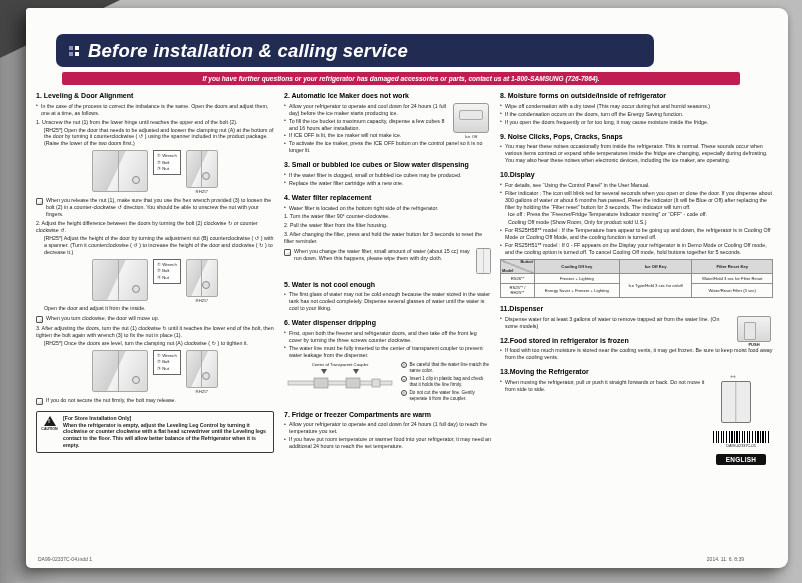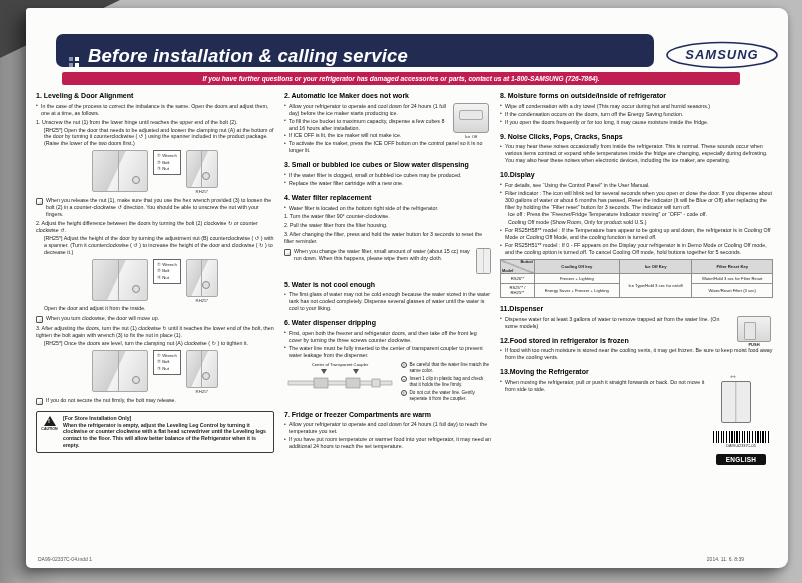--- a/index.html
+++ b/index.html
@@ -8,21 +8,21 @@
   .stage { position:relative; width:802px; height:583px;
            background:linear-gradient(90deg,#8c8c8c 0px,#a9a9a9 18px,#bcbcbc 60px,#bcbcbc 100%); }
   .corner-dark { position:absolute; left:0; top:0; width:120px; height:58px; background:#454545;
                  clip-path:polygon(0 0,100% 0,0 100%); }
   .page { position:absolute; left:26px; top:8px; width:762px; height:560px; background:#fcfcfa;
           border-radius:3px 9px 9px 5px;
           box-shadow:-9px 9px 16px rgba(0,0,0,.40), 0 2px 6px rgba(0,0,0,.25); }
 
   
   .hdr { position:absolute; left:30px; top:26px; width:598px; height:33px; background:#222c52;
-         border-radius:7px; display:flex; align-items:flex-end; padding-left:13px; }
+         border-radius:7px; display:flex; align-items:center; padding-left:13px; }
   .hicon { display:flex; gap:2px; margin-right:9px; }
   .hicon .c { display:flex; flex-direction:column; gap:2px; }
   .hicon i { display:block; width:4px; height:4px; }
   .hicon .c1i i { background:#8a94b8; }
   .hicon .c2i i { background:#ffffff; }
   .htitle { color:#fff; font-size:18.5px; font-weight:bold; font-style:italic; letter-spacing:.2px; }
   .logo { position:absolute; left:638px; top:33px; width:116px; height:28px; }
   .banner { position:absolute; left:36px; top:64px; width:678px; height:13px; background:#c01e50;
             border-radius:2px; color:#fff; font-size:6.6px; font-weight:bold; font-style:italic;
             line-height:13px; text-align:center; }
@@ -129,26 +129,20 @@
             <i></i>
           </span>
         <span class="c c2i">
             <i></i>
             <i></i>
           </span>
       </span>
       <span class="htitle">Before installation &amp; calling service</span>
     </div>
 
-    <div class="logo">
-      <svg width="116" height="28" viewBox="0 0 116 28">
-        <ellipse cx="58" cy="14" rx="55" ry="12.5" fill="none" stroke="#1f2a5e" stroke-width="1.6"></ellipse>
-        <text x="58" y="18" text-anchor="middle" font-size="13" font-weight="bold" font-style="italic" fill="#1f2a5e" letter-spacing="1" font-family="Liberation Sans, sans-serif">SAMSUNG</text>
-      </svg>
-    </div>
 
     <div class="banner">If you have further questions or your refrigerator has damaged accessories or parts, contact us at 1-800-SAMSUNG (726-7864).</div>
 
     <div class="col col1">
       <div class="sec">
         <div class="h">1.  Leveling &amp; Door Alignment</div>
         <div class="li">In the case of the process to correct the imbalance is the same. Open the doors and adjust them, one at a time, as follows.</div>
         <div class="num">1. Unscrew the nut (1) from the lower hinge until reaches the upper end of the bolt (2).</div>
         <div class="sub">[RH25*]  Open the door that needs to be adjusted and loosen the clamping nut (A) at the bottom of the door by turning it counterclockwise ( ↺ ) using the spanner included in the product package. (Raise the lower of the two doors first.)</div>
 

